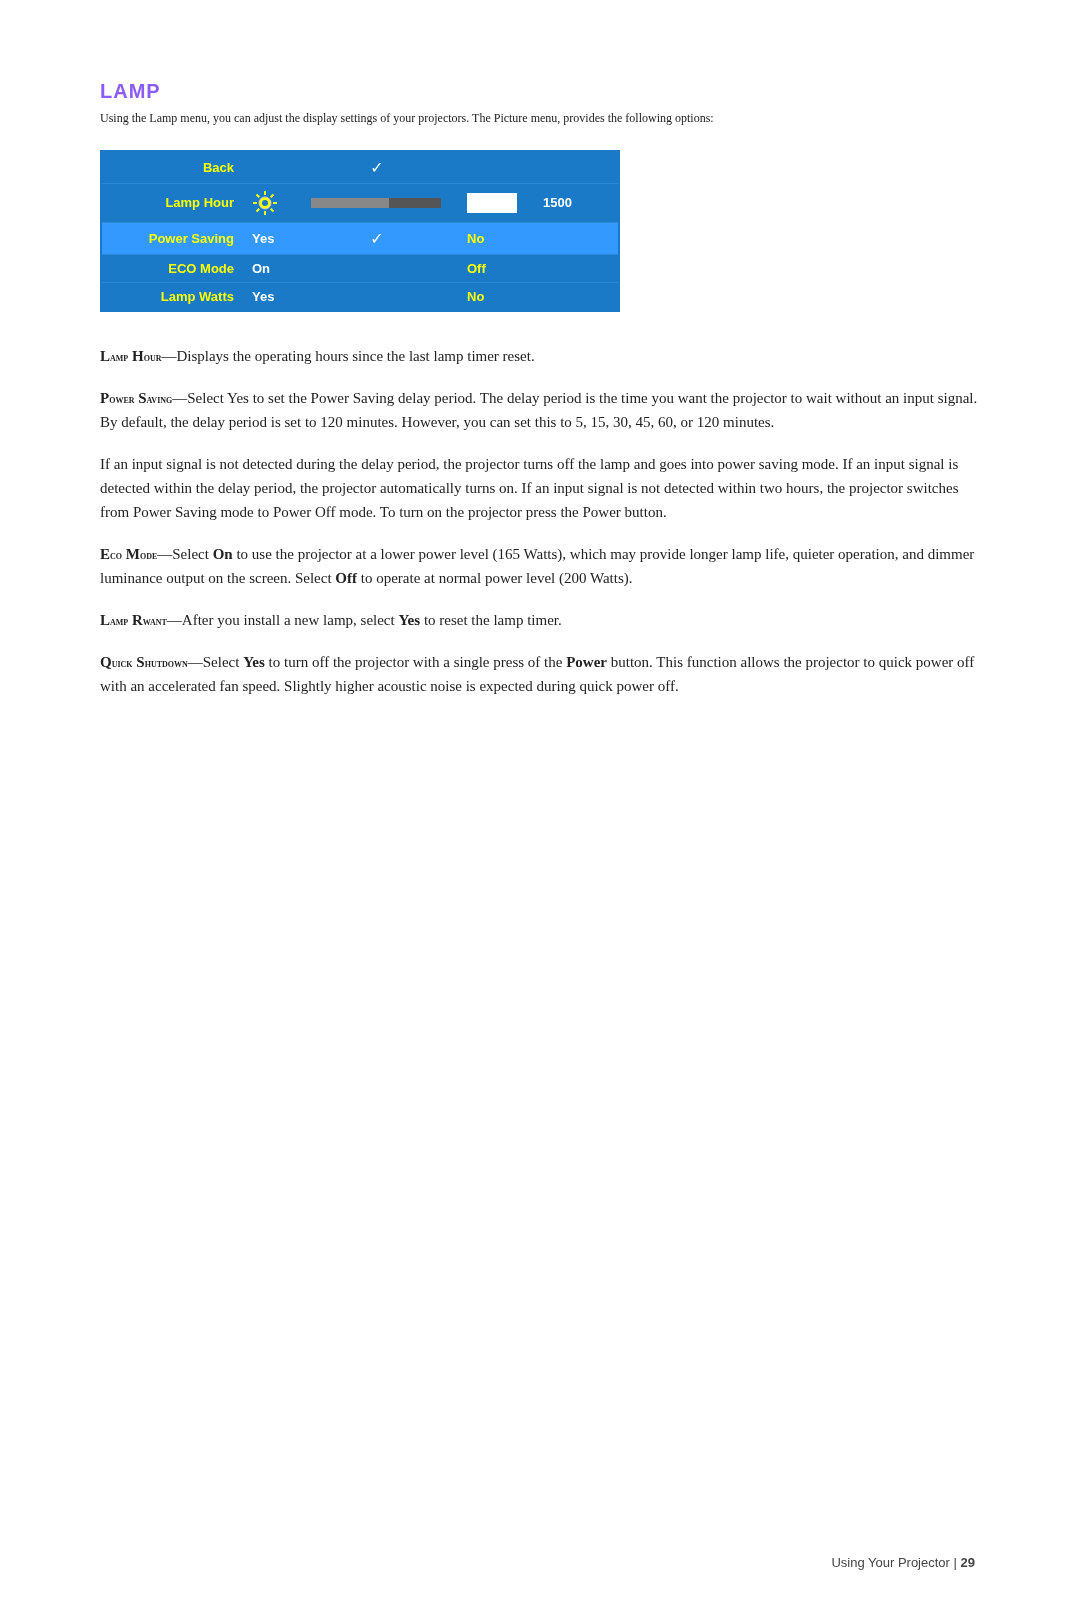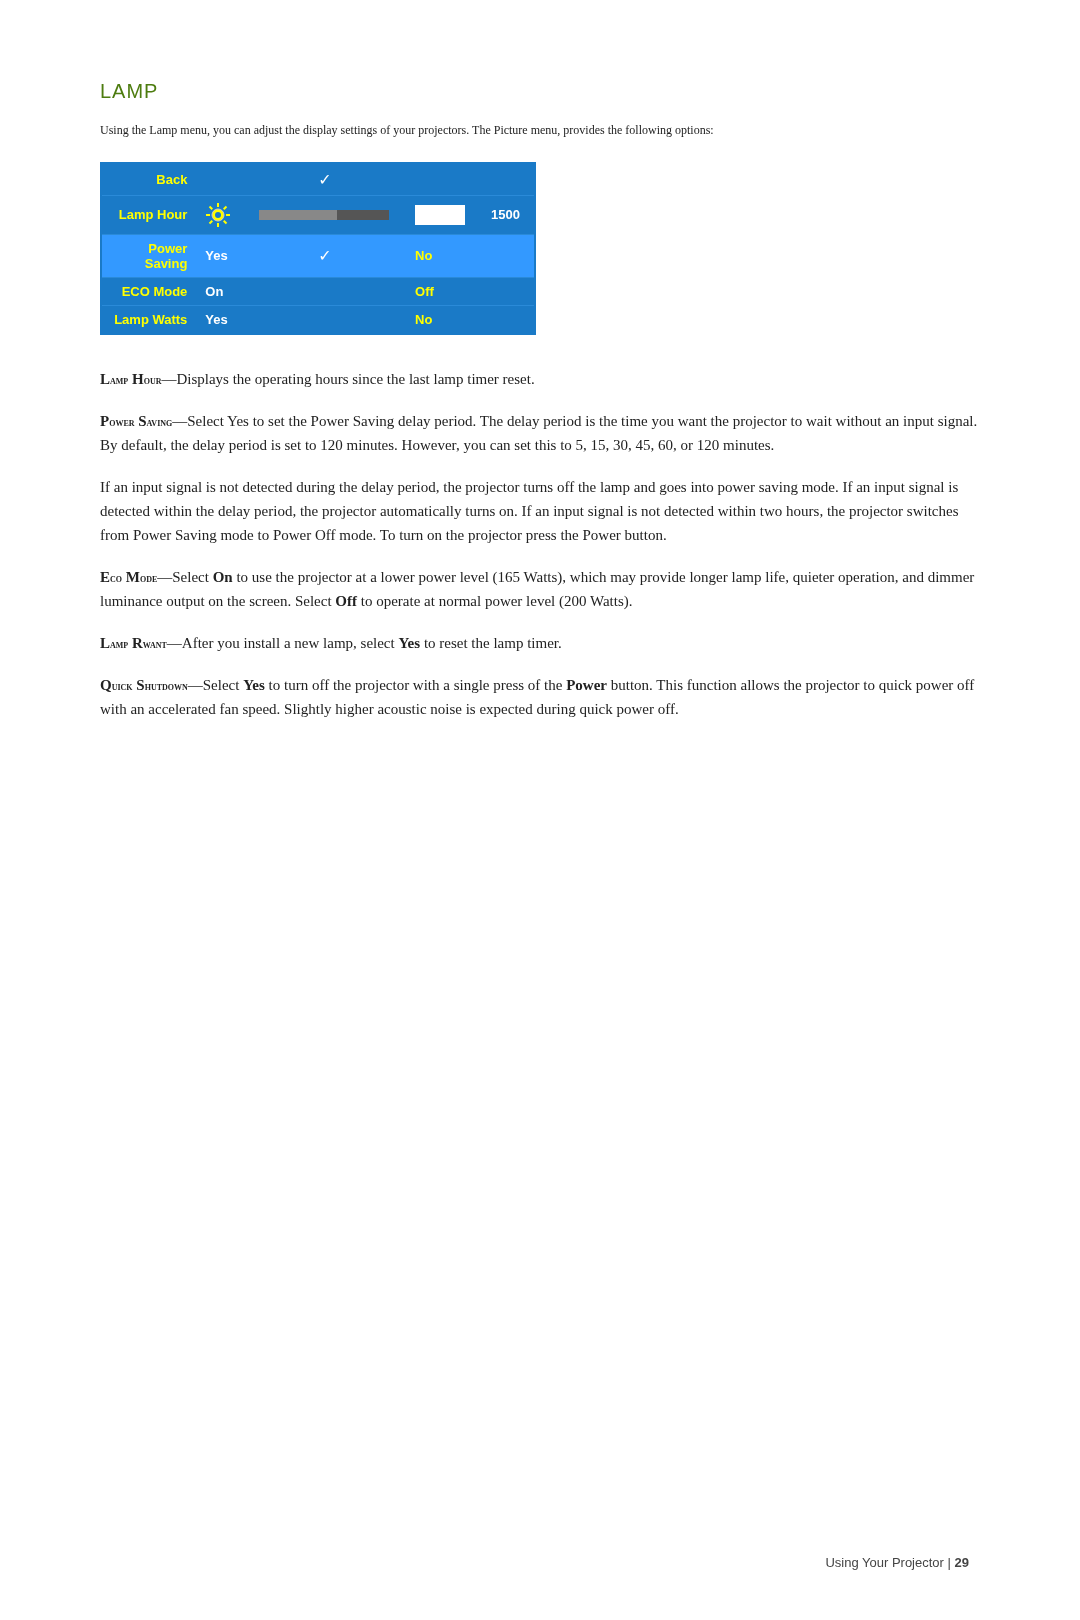--- a/index.html
+++ b/index.html
@@ -10,42 +10,42 @@
       color: #222;
       width: 1080px;
       min-height: 1620px;
       padding: 80px 100px 80px 100px;
       position: relative;
     }
 
     h1.page-heading {
       font-family: Arial, Helvetica, sans-serif;
       font-size: 20px;
-      font-weight: 400;
+      font-weight: 700;
       text-transform: uppercase;
       letter-spacing: 1px;
-      color: #4d7c0f;
-      margin-bottom: 18px;
+      color: #8b5cf6;
+      margin-bottom: 6px;
       border-bottom: none;
     }
 
     .intro-text {
       font-size: 12px;
       color: #222;
       margin-bottom: 22px;
       line-height: 1.55;
     }
 
     
     .menu-container {
       border: 2px solid #1a7ac7;
       display: inline-block;
       margin-bottom: 28px;
       background: #1a7ac7;
-      width: 436px;
+      width: 520px;
     }
 
     .menu-table {
       width: 100%;
       border-collapse: collapse;
     }
 
     .menu-table tr {
       border-bottom: 1px solid #2a8ad8;
     }
@@ -146,21 +146,21 @@
     }
 
     .desc-section b {
       font-weight: bold;
     }
 
     
     .page-footer {
       position: absolute;
       bottom: 50px;
-      right: 111px;
+      right: 105px;
       font-family: Arial, Helvetica, sans-serif;
       font-size: 13px;
       color: #444;
     }
 
     .page-footer .page-num {
       font-weight: bold;
     }
 
     

